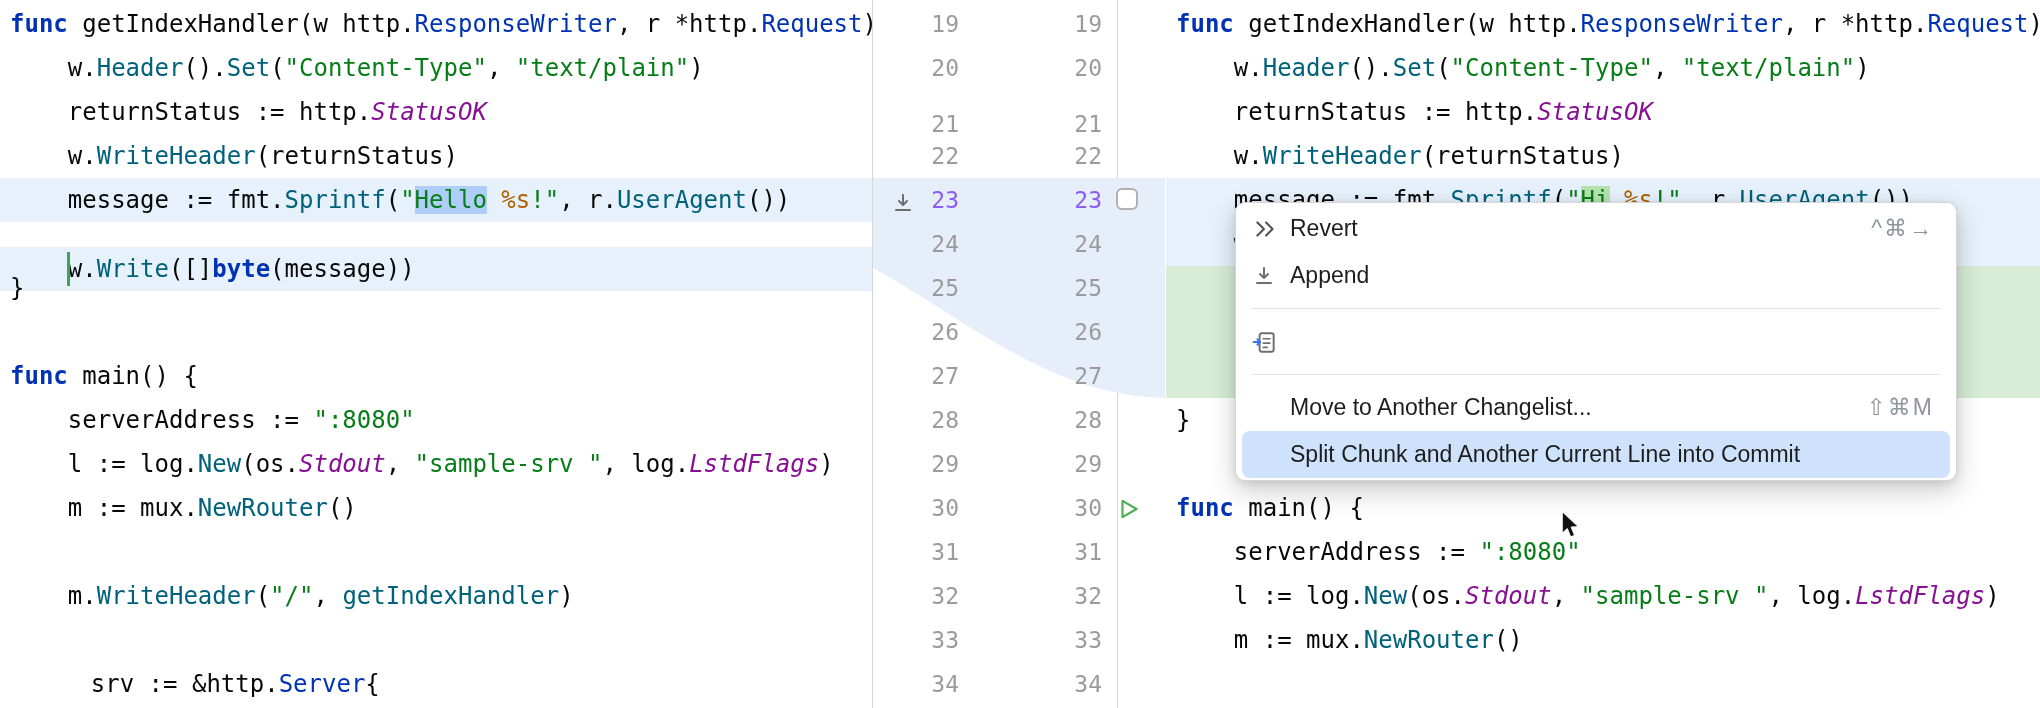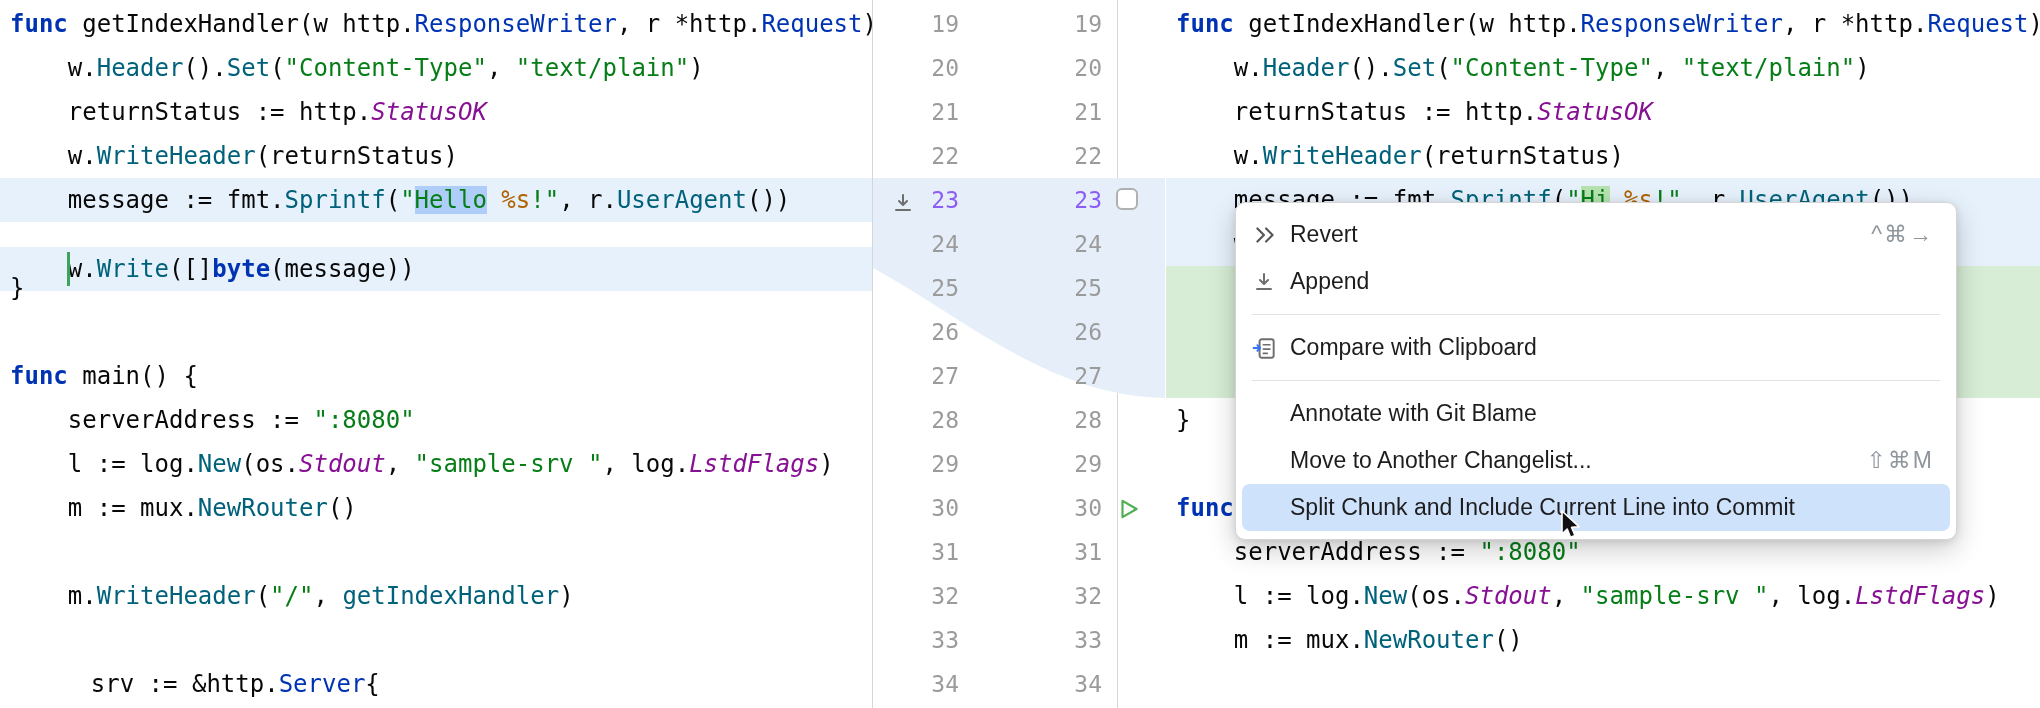--- a/index.html
+++ b/index.html
@@ -44,21 +44,21 @@
   .connector{position:absolute;left:0;top:0;}
   .gut-icon{position:absolute;}
   .checkbox{
     position:absolute;left:243px;top:10px;width:22px;height:22px;background:#fff;
     border:2px solid #b0b0b0;border-radius:6px;box-sizing:border-box;
   }
   .context-menu{
     position:absolute;left:1235px;top:202px;width:722px;
     background:#ffffff;border:1px solid #d5d5d5;border-radius:10px;
     box-shadow:0 10px 28px rgba(0,0,0,0.20), 0 2px 8px rgba(0,0,0,0.10);
-    padding:8px 0;box-sizing:border-box;z-index:10;
+    padding:2px 0;box-sizing:border-box;z-index:10;
   }
   .menu-item{
     display:flex;align-items:center;height:47px;margin:0 6px;padding:0 16px 0 10px;
     border-radius:8px;font-size:23px;color:#1d1d1d;
   }
   .menu-item.sel{background:var(--sel-bg);}
   .menu-item.dis{color:#acacac;}
   .mi-icon{width:38px;display:flex;align-items:center;flex:none;}
   .mi-label{flex:1;white-space:nowrap;overflow:hidden;}
   .mi-shortcut{color:#8f959c;margin-left:24px;letter-spacing:2px;white-space:nowrap;}
@@ -92,21 +92,21 @@
   </svg>
   <div id="gutter-rows">
       <div class="gut-row" style="top: 2px;">
         <div class="gut-num gut-num-l">19</div>
         <div class="gut-num gut-num-r">19</div>
       </div>
       <div class="gut-row" style="top: 46px;">
         <div class="gut-num gut-num-l">20</div>
         <div class="gut-num gut-num-r">20</div>
       </div>
-      <div class="gut-row" style="top: 90px;">
+      <div class="gut-row" style="top: 102px;">
         <div class="gut-num gut-num-l">21</div>
         <div class="gut-num gut-num-r">21</div>
       </div>
       <div class="gut-row" style="top: 134px;">
         <div class="gut-num gut-num-l">22</div>
         <div class="gut-num gut-num-r">22</div>
       </div>
       <div class="gut-row" style="top: 178px;">
         <div class="gut-num gut-num-l active">23</div>
         <div class="gut-num gut-num-r active">23</div>
@@ -206,35 +206,30 @@
     </div>
     <div style="height: 1px; background: rgb(227, 227, 227); margin: 9px 16px;"></div>
     <div class="menu-item">
       <span class="mi-icon">
         <svg width="26" height="26" viewBox="0 0 24 24">
           <rect x="7" y="4" width="13" height="17" rx="2" fill="none" stroke="#6e6e6e" stroke-width="1.8"></rect>
           <path d="M10.5 9h6M10.5 13h6M10.5 17h3.5" stroke="#6e6e6e" stroke-width="1.6" stroke-linecap="round"></path>
           <path d="M1.5 12h6M5 9.5L7.5 12 5 14.5" fill="none" stroke="#3574F0" stroke-width="1.8" stroke-linecap="round" stroke-linejoin="round"></path>
         </svg>
       </span>
-      <span class="mi-label">Compare with Clipboard</span>
     </div>
     <div style="height: 1px; background: rgb(227, 227, 227); margin: 9px 16px;"></div>
-    <div class="menu-item">
-      <span class="mi-icon"></span>
-      <span class="mi-label">Annotate with Git Blame</span>
-    </div>
     <div class="menu-item">
       <span class="mi-icon"></span>
       <span class="mi-label">Move to Another Changelist...</span>
       <span class="mi-shortcut">⇧⌘M</span>
     </div>
     <div class="menu-item sel">
       <span class="mi-icon"></span>
-      <span class="mi-label">Split Chunk and Include Current Line into Commit</span>
+      <span class="mi-label">Split Chunk and Another Current Line into Commit</span>
     </div>
   </div>
 
 <div class="mouse-cursor">
   <svg width="34" height="34" viewBox="0 0 34 34">
     <path d="M8 3 L8 26 L13.2 21 L16.5 29.3 L21 27.4 L17.6 19.4 L25.2 18.8 Z" fill="#111111" stroke="#ffffff" stroke-width="1.6" stroke-linejoin="round"></path>
   </svg>
 </div>
 
 </body></html>

